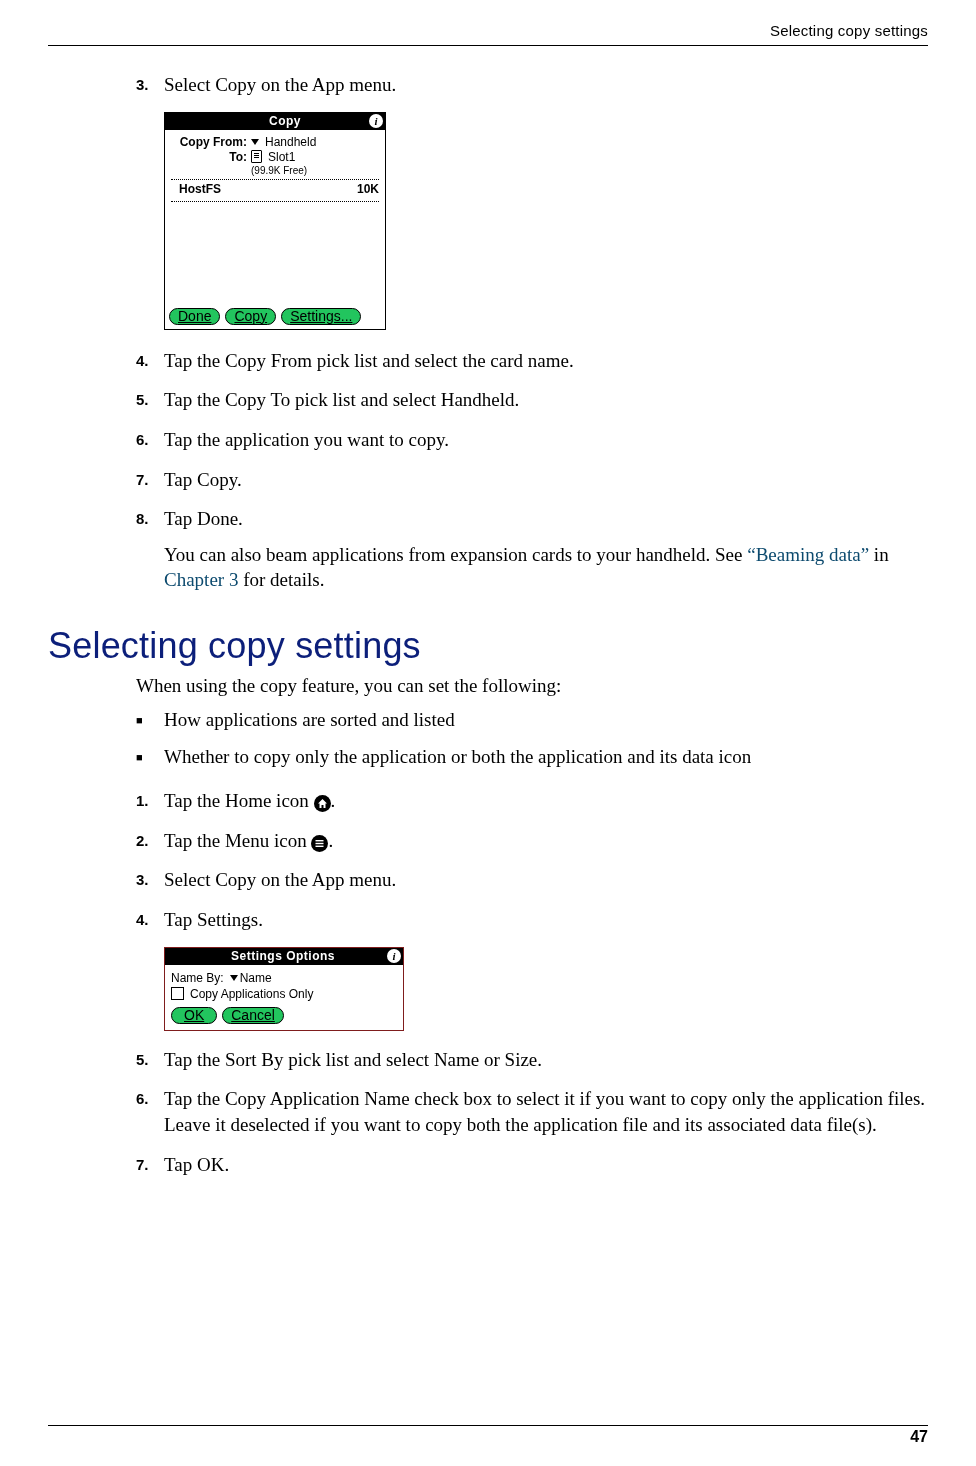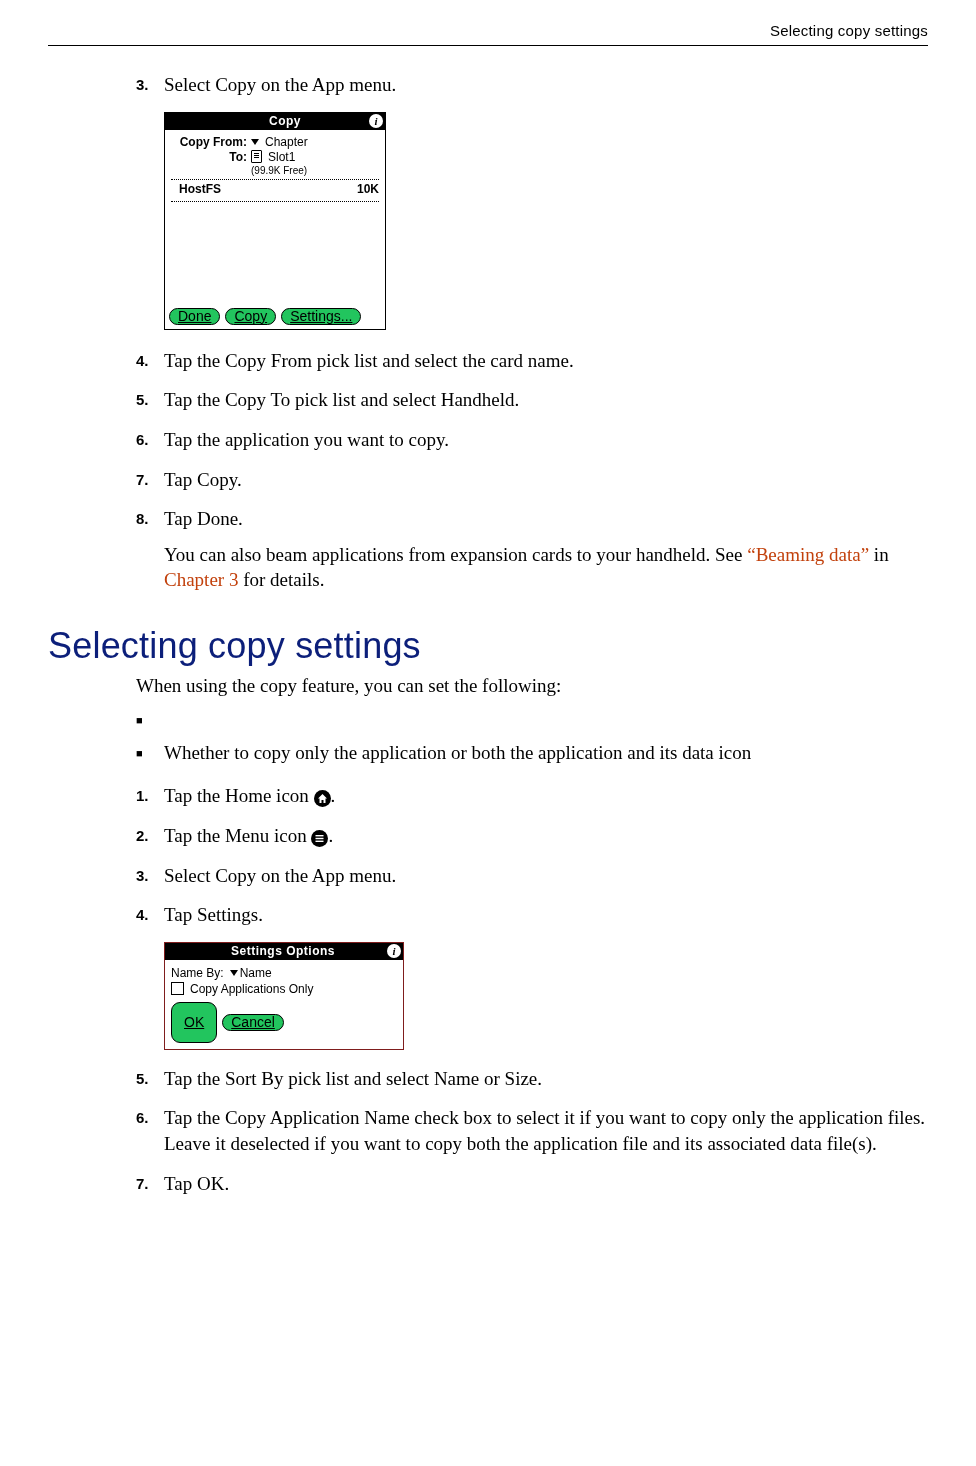--- a/index.html
+++ b/index.html
@@ -28,21 +28,21 @@
   .content { padding-left: 88px; }
   ol.steps { list-style: none; margin: 0; padding: 0; }
   ol.steps > li { display: flex; margin: 0 0 14px 0; line-height: 1.35; font-size: 19px; }
   ol.steps > li .num {
     width: 28px; flex-shrink: 0;
     font-family: Arial, Helvetica, sans-serif; font-size: 15px; font-weight: bold;
     padding-top: 3px;
   }
   ol.steps > li .txt { flex: 1; }
   .para { font-size: 19px; line-height: 1.35; margin: 10px 0 0 0; }
-  .link { color: #c2410c; }
+  .link { color: #0c4a6e; }
   h1.section {
     margin: 32px 0 6px -88px;
     font-family: "Arial Narrow", Arial, Helvetica, sans-serif;
     font-stretch: condensed;
     font-weight: 500;
     font-size: 36px;
     color: #0c1f7a;
     letter-spacing: 0.2px;
   }
   ul.bullets { list-style: none; margin: 8px 0 18px 0; padding: 0; }
@@ -140,21 +140,21 @@
       <div class="p-titlebar">
         <span class="tleft"></span>
         <span class="tmid">Copy</span>
         <span class="info-ic">i</span>
       </div>
       <div class="p-body">
         <div class="p-row">
           <span class="p-lab">Copy From:</span>
           <span class="p-val">
             <span class="tri-down"></span>
-            <span>Chapter</span>
+            <span>Handheld</span>
           </span>
         </div>
         <div class="p-row">
           <span class="p-lab">To:</span>
           <span class="p-val">
             <span class="card-ic"></span>
             <span>Slot1</span>
           </span>
         </div>
         <div class="p-free">(99.9K Free)</div>
@@ -200,20 +200,21 @@
         </span>
       </li>
     </ol>
 
     <h1 class="section">Selecting copy settings</h1>
     <div class="para" style="margin-top:4px">When using the copy feature, you can set the following:</div>
 
     <ul class="bullets">
       <li>
         <span class="sq">■</span>
+        <span>How applications are sorted and listed</span>
       </li>
       <li>
         <span class="sq">■</span>
         <span>Whether to copy only the application or both the application and its data icon</span>
       </li>
     </ul>
 
 
     <ol class="steps">
       <li>
@@ -259,21 +260,21 @@
           <span>Name By:</span>
           <span style="width:6px"></span>
           <span class="tri-down"></span>
           <span>Name</span>
         </div>
         <div class="p2-row">
           <span class="cbox"></span>
           <span>Copy Applications Only</span>
         </div>
         <div class="p2-row" style="margin-top:6px; gap:5px;">
-          <span class="p-btn" style="padding:12px 12px">OK</span>
+          <span class="p-btn" style="padding:0 12px">OK</span>
           <span class="p-btn">Cancel</span>
         </div>
       </div>
     </div>
 
     <ol class="steps">
       <li>
         <span class="num">5.</span>
         <span class="txt">Tap the Sort By pick list and select Name or Size.</span>
       </li>
@@ -282,14 +283,18 @@
         <span class="txt">Tap the Copy Application Name check box to select it if you want to copy only the application files. Leave it deselected if you want to copy both the application file and its associated data file(s).</span>
       </li>
       <li>
         <span class="num">7.</span>
         <span class="txt">Tap OK.</span>
       </li>
     </ol>
 
   </div>
 
+  <div class="footer">
+    <hr class="hr-bot">
+    <div class="pagenum">47</div>
+  </div>
 
 </div>
 
 </body></html>

